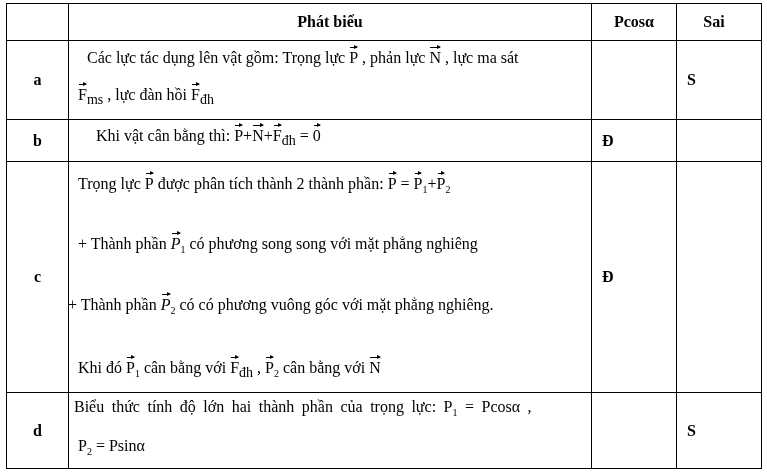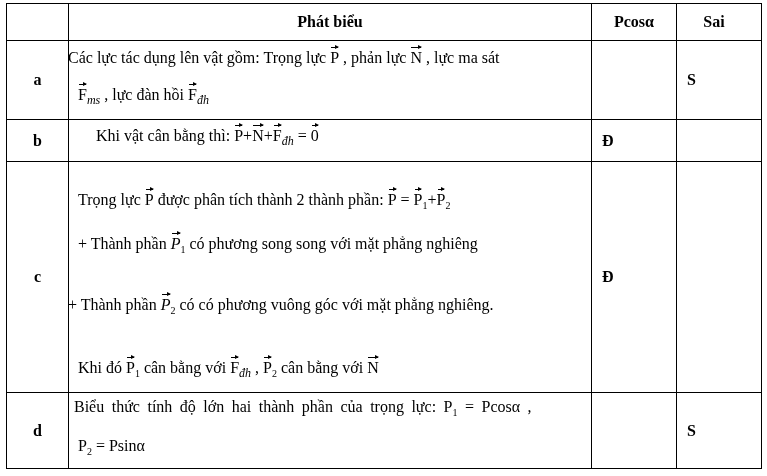--- a/index.html
+++ b/index.html
@@ -12,21 +12,21 @@
   .hdr { font-weight: bold; font-size: 16px; display: flex; align-items: center; justify-content: center; }
   .lbl { font-weight: bold; font-size: 16px; display: flex; align-items: center; justify-content: center; }
   .mark { font-weight: bold; font-size: 16px; display: flex; align-items: center; padding-left: 10px; }
   .txt { font-size: 16px; line-height: 16px; position: absolute; white-space: nowrap; }
   .vec { position: relative; display: inline-block; }
   .vec::before { content: ""; position: absolute; left: 1px; right: 1px; top: -3px; height: 1px; background: #000; }
   .vec::after { content: ""; position: absolute; right: 0px; top: -5.5px; width: 0; height: 0;
                 border-left: 4px solid #000; border-top: 2.5px solid transparent; border-bottom: 2.5px solid transparent; }
   .ital { font-style: italic; }
   sub { font-size: 10px; vertical-align: -4px; line-height: 0; }
-  .sm { font-size: 12px; vertical-align: -4px; line-height: 0; font-style: italic; }
+  .sm { font-size: 14px; vertical-align: -4px; line-height: 0; }
 </style>
 </head>
 <body>
 
 <div class="table"></div>
 
 <div class="hline" style="top:3px"></div>
 <div class="hline" style="top:40px"></div>
 <div class="hline" style="top:119px"></div>
 <div class="hline" style="top:161px"></div>
@@ -38,32 +38,32 @@
 <div class="vline" style="left:591px"></div>
 <div class="vline" style="left:676px"></div>
 <div class="vline" style="left:761px"></div>
 
 <div class="cell hdr" style="left:7px;top:4px;width:61px;height:36px"></div>
 <div class="cell hdr" style="left:69px;top:4px;width:522px;height:36px">Phát biểu</div>
 <div class="cell hdr" style="left:592px;top:4px;width:84px;height:36px">Pcosα</div>
 <div class="cell hdr" style="left:672px;top:4px;width:84px;height:36px">Sai</div>
 
 <div class="cell lbl" style="left:7px;top:41px;width:61px;height:78px">a</div>
-<div class="txt" style="left:68px;top:50px">Các lực tác dụng lên vật gồm: Trọng lực <span><span class="vec">P</span></span> , phản lực <span><span class="vec">N</span></span> , lực ma sát</div>
+<div class="txt" style="left:87px;top:50px">Các lực tác dụng lên vật gồm: Trọng lực <span><span class="vec">P</span></span> , phản lực <span><span class="vec">N</span></span> , lực ma sát</div>
 <div class="txt" style="left:78px;top:87px"><span><span class="vec">F</span><sub class="sm">ms</sub></span> , lực đàn hồi <span><span class="vec">F</span><sub class="sm">đh</sub></span></div>
 <div class="cell mark" style="left:592px;top:41px;width:84px;height:78px"></div>
 <div class="cell mark" style="left:677px;top:41px;width:84px;height:78px">S</div>
 
 <div class="cell lbl" style="left:7px;top:120px;width:61px;height:41px">b</div>
 <div class="txt" style="left:96px;top:128px">Khi vật cân bằng thì: <span><span class="vec">P</span></span>+<span><span class="vec">N</span></span>+<span><span class="vec">F</span><sub class="sm">đh</sub></span> = <span><span class="vec">0</span></span></div>
 <div class="cell mark" style="left:592px;top:120px;width:84px;height:41px">Đ</div>
 <div class="cell mark" style="left:677px;top:120px;width:84px;height:41px"></div>
 
 <div class="cell lbl" style="left:7px;top:162px;width:61px;height:230px">c</div>
-<div class="txt" style="left:78px;top:192px">Trọng lực <span><span class="vec">P</span></span> được phân tích thành 2 thành phần: <span><span class="vec">P</span></span> = <span><span class="vec">P</span><sub>1</sub></span>+<span><span class="vec">P</span><sub>2</sub></span></div>
+<div class="txt" style="left:78px;top:176px">Trọng lực <span><span class="vec">P</span></span> được phân tích thành 2 thành phần: <span><span class="vec">P</span></span> = <span><span class="vec">P</span><sub>1</sub></span>+<span><span class="vec">P</span><sub>2</sub></span></div>
 <div class="txt" style="left:78px;top:236px">+ Thành phần <span><span class="vec ital">P</span><sub>1</sub></span> có phương song song với mặt phẳng nghiêng</div>
 <div class="txt" style="left:68px;top:297px">+ Thành phần <span><span class="vec ital">P</span><sub>2</sub></span> có có phương vuông góc với mặt phẳng nghiêng.</div>
 <div class="txt" style="left:78px;top:360px">Khi đó <span><span class="vec">P</span><sub>1</sub></span> cân bằng với <span><span class="vec">F</span><sub class="sm">đh</sub></span> , <span><span class="vec">P</span><sub>2</sub></span> cân bằng với <span><span class="vec">N</span></span></div>
 <div class="cell mark" style="left:592px;top:162px;width:84px;height:230px">Đ</div>
 <div class="cell mark" style="left:677px;top:162px;width:84px;height:230px"></div>
 
 <div class="cell lbl" style="left:7px;top:393px;width:61px;height:75px">d</div>
 <div class="txt" style="left:74px;top:399px;word-spacing:3.5px">Biểu thức tính độ lớn hai thành phần của trọng lực:   <span><span>P</span><sub>1</sub></span> = Pcosα ,</div>
 <div class="txt" style="left:78px;top:438px"> <span><span>P</span><sub>2</sub></span> = Psinα</div>
 <div class="cell mark" style="left:592px;top:393px;width:84px;height:75px"></div>

